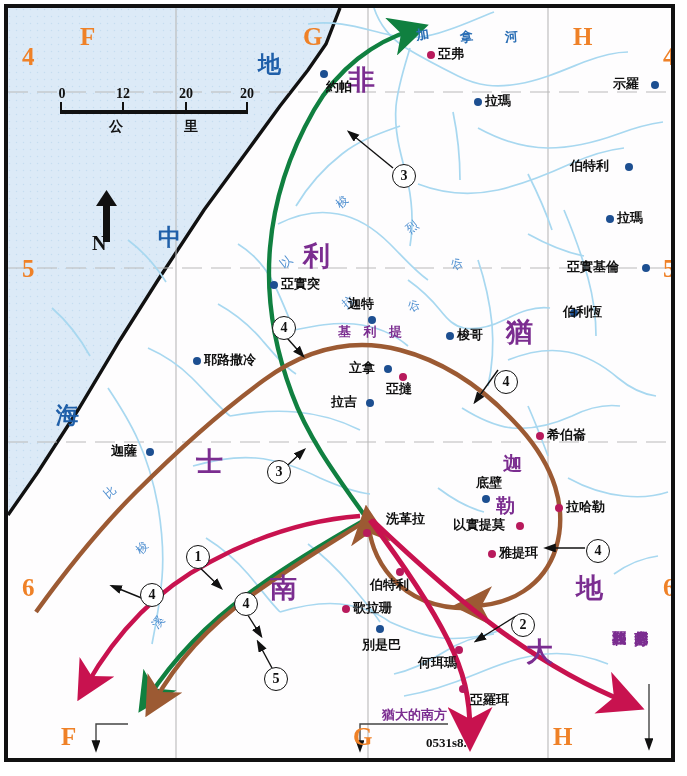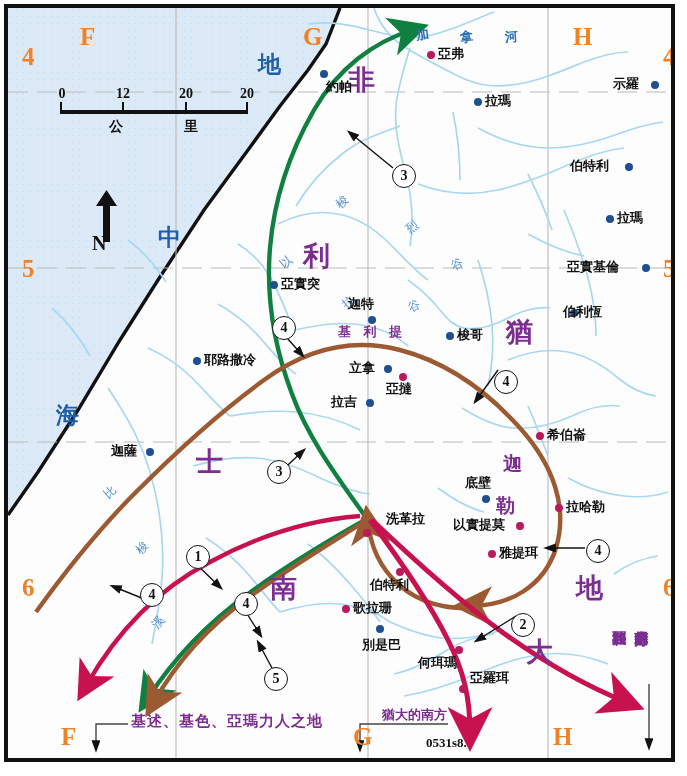--- a/index.html
+++ b/index.html
@@ -299,21 +299,21 @@
       <div class="dot blue" style="left:358px;top:391px;"></div>
       <div class="lbl town" style="left:323px;top:387px;">拉吉</div>
 
       <div class="dot red" style="left:528px;top:424px;"></div>
       <div class="lbl town" style="left:539px;top:420px;">希伯崙</div>
 
       <div class="dot blue" style="left:138px;top:440px;"></div>
       <div class="lbl town" style="left:103px;top:436px;">迦薩</div>
 
       <div class="dot blue" style="left:474px;top:487px;"></div>
-      <div class="lbl town" style="left:457px;top:468px;">底壁</div>
+      <div class="lbl town" style="left:468px;top:468px;">底壁</div>
 
       <div class="dot red" style="left:547px;top:496px;"></div>
       <div class="lbl town" style="left:558px;top:492px;">拉哈勒</div>
 
       <div class="dot red" style="left:508px;top:514px;"></div>
       <div class="lbl town" style="left:445px;top:510px;">以實提莫</div>
 
       <div class="dot red" style="left:480px;top:542px;"></div>
       <div class="lbl town" style="left:491px;top:538px;">雅提珥</div>
 
@@ -326,34 +326,33 @@
       <div class="dot red" style="left:334px;top:597px;"></div>
       <div class="lbl town" style="left:345px;top:593px;">歌拉珊</div>
 
       <div class="dot blue" style="left:368px;top:617px;"></div>
       <div class="lbl town" style="left:354px;top:630px;">別是巴</div>
 
       <div class="dot red" style="left:447px;top:638px;"></div>
       <div class="lbl town" style="left:410px;top:648px;">何珥瑪</div>
 
       <div class="dot red" style="left:451px;top:677px;"></div>
-      <div class="lbl town" style="left:462px;top:663px;">亞羅珥</div>
+      <div class="lbl town" style="left:462px;top:685px;">亞羅珥</div>
 
       <div class="numcirc" style="left:384px;top:156px;">3</div>
       <div class="numcirc" style="left:264px;top:308px;">4</div>
       <div class="numcirc" style="left:486px;top:362px;">4</div>
       <div class="numcirc" style="left:578px;top:531px;">4</div>
       <div class="numcirc" style="left:259px;top:452px;">3</div>
       <div class="numcirc" style="left:178px;top:537px;">1</div>
       <div class="numcirc" style="left:132px;top:575px;">4</div>
       <div class="numcirc" style="left:226px;top:584px;">4</div>
       <div class="numcirc" style="left:256px;top:659px;">5</div>
       <div class="numcirc" style="left:503px;top:605px;">2</div>
 
-      <div class="lbl caption" style="left:123px;top:706px;">基述、基色、亞瑪力人之地</div>
       <div class="lbl caption sm" style="left:374px;top:700px;">猶大的南方</div>
       <div class="lbl code" style="left:418px;top:728px;">0531s8.</div>
 
       <div class="lbl vcaption" style="left:604px;top:612px;height:76px;">耶拉篾和</div>
       <div class="lbl vcaption" style="left:626px;top:612px;height:98px;">基尼的南方</div>
 
     </div>
   </div>
 </div>
 

